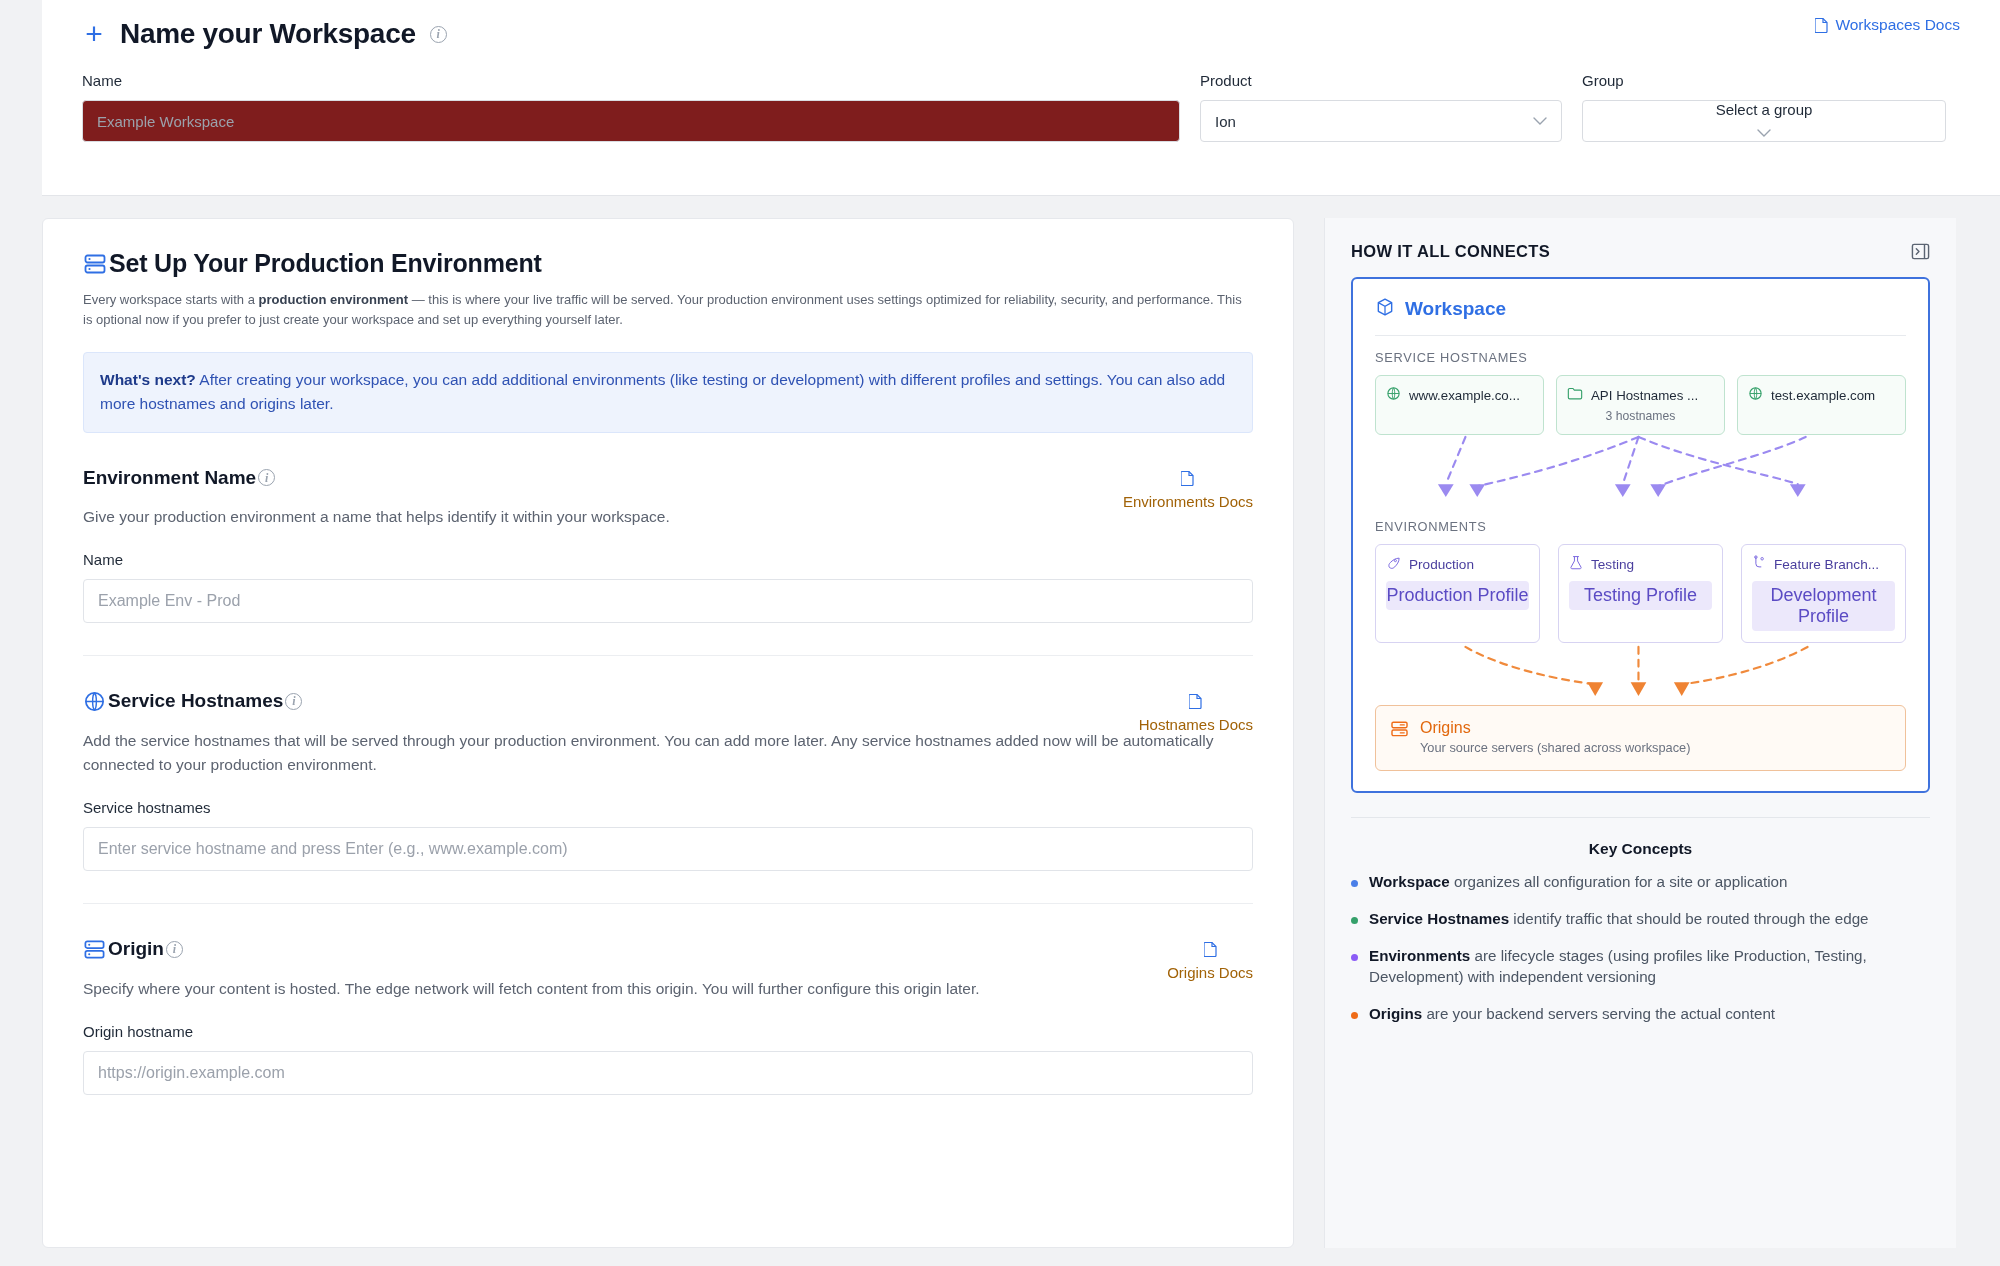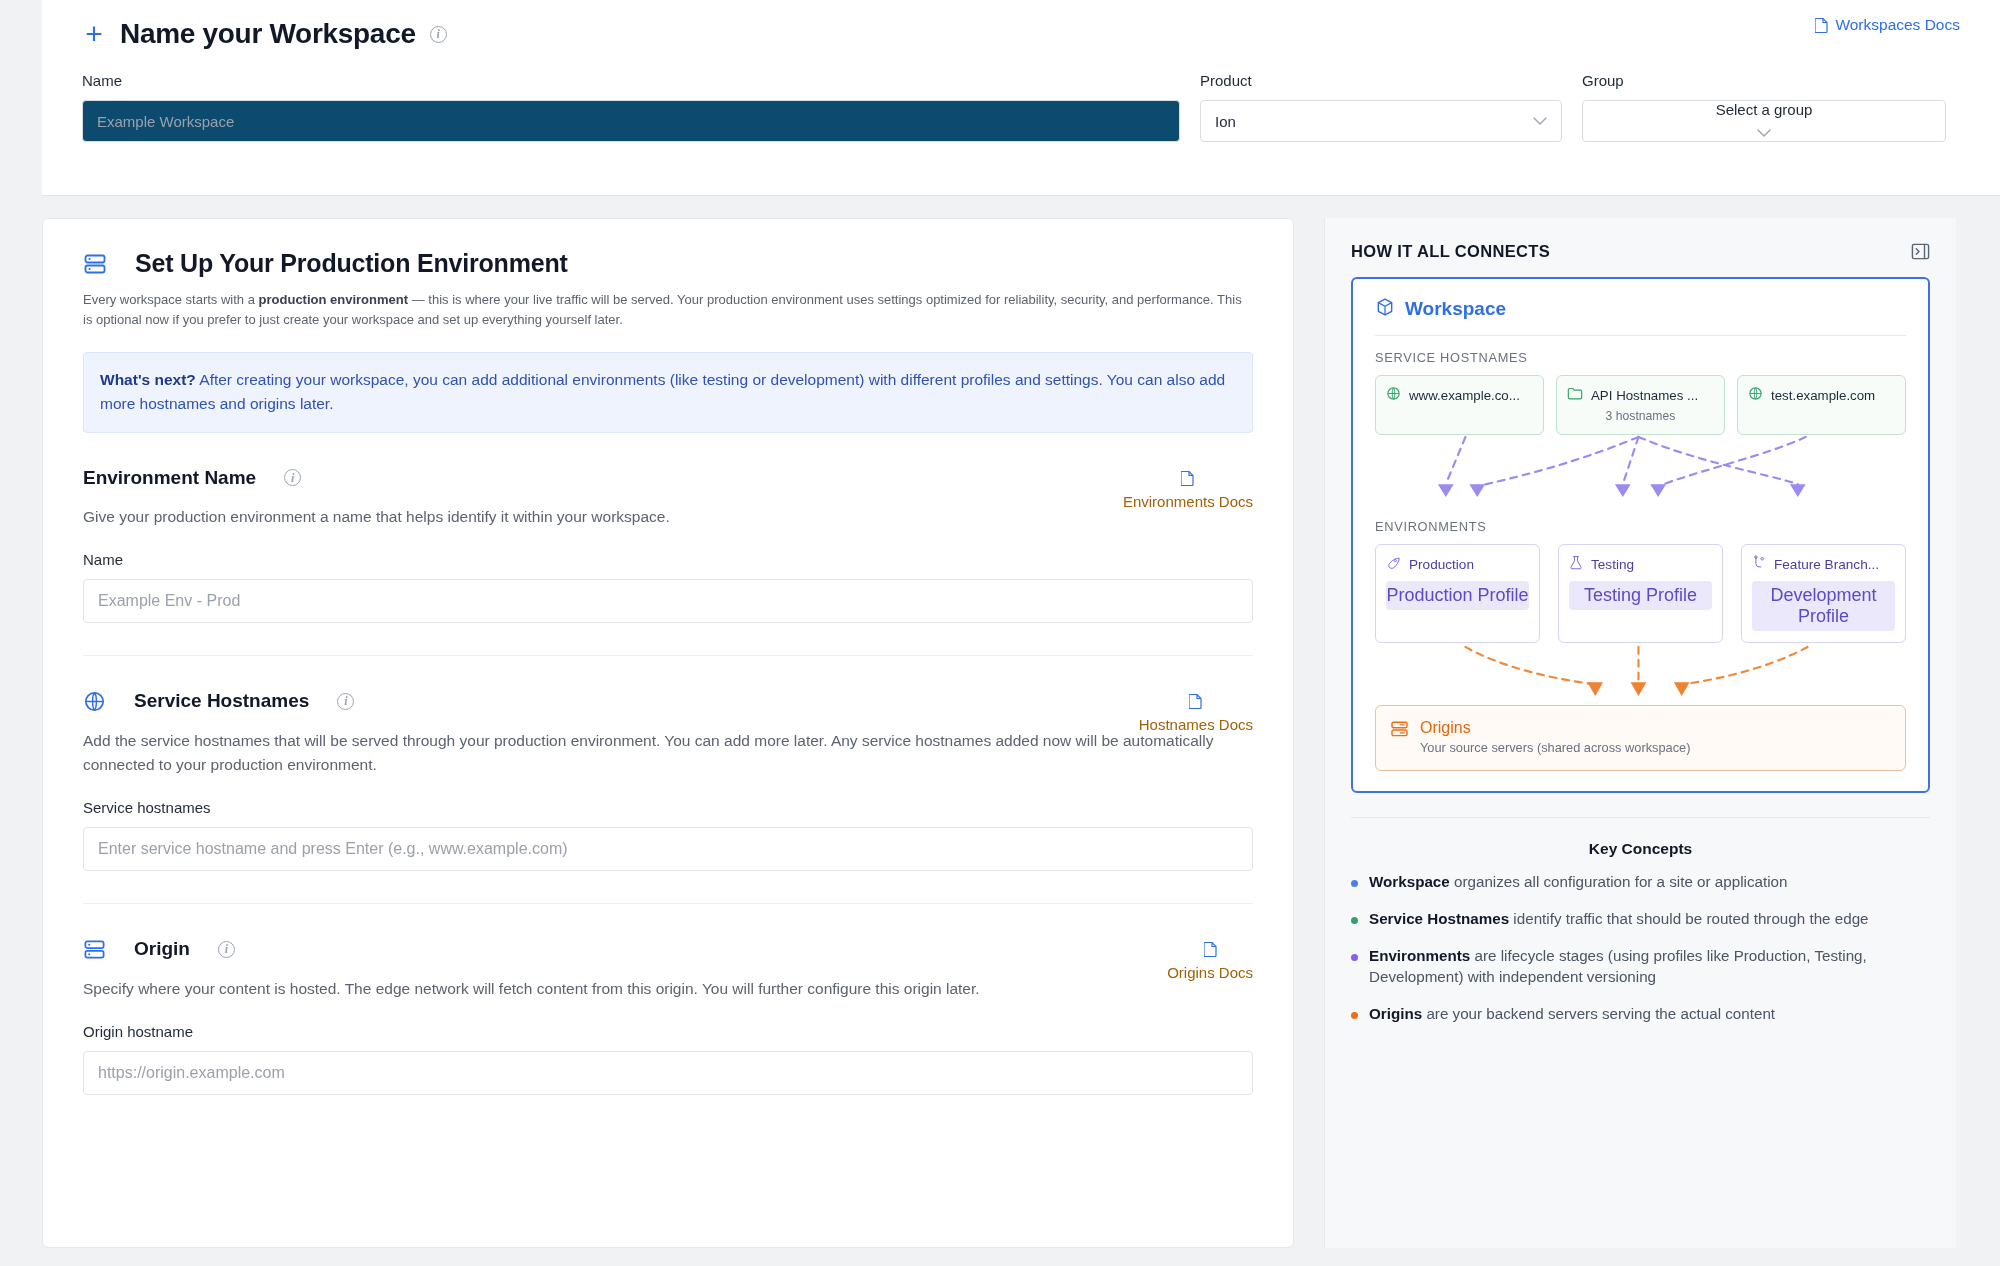--- a/index.html
+++ b/index.html
@@ -47,21 +47,21 @@
   .doc-glyph svg { display: block; }
 
   .fields-row {
     position: absolute; left: 40px; top: 72px; right: 40px;
     display: flex; gap: 20px;
   }
   .field { display: flex; flex-direction: column; }
   .field-label { font-size: 15px; color: #1f2937; margin-bottom: 11px; }
   .text-input {
     height: 42px; border: 1px solid #d9dce1; border-radius: 4px;
-    background: #0c4a6e; display: flex; align-items: center; padding: 0 14px;
+    background: #7f1d1d; display: flex; align-items: center; padding: 0 14px;
     font-size: 15px; color: #9ba1ab;
   }
   .select-input {
     height: 42px; border: 1px solid #d9dce1; border-radius: 4px;
     background: #fff; display: flex; align-items: center; justify-content: space-between;
     padding: 0 14px; font-size: 15px; color: #1f2937;
   }
   .select-input.placeholder { color: #1f2937; flex-direction: column; }
   .chev { color: #9aa3af; font-size: 13px; }
   .f-name { width: 1098px; }
@@ -75,21 +75,21 @@
     display: flex; gap: 30px; padding-right: 0px;
   }
 
   .left-card {
     width: 1252px; background: #fff;
     border: 1px solid #e6e8ec; border-radius: 6px;
     padding: 30px 40px 40px 40px;
     position: relative;
   }
 
-  .sec-head { display: flex; align-items: center; gap: 28px; position: relative; }
+  .sec-head { display: flex; align-items: center; gap: 2px; position: relative; }
   .sec-head h2 { font-size: 25px; font-weight: 700; letter-spacing: -0.2px; color: #111827; }
   .sec-head h3 { font-size: 19px; font-weight: 700; color: #111827; }
   .sec-icon { flex: none; display: inline-flex; }
   .sec-docs {
     position: absolute; right: 0; top: 3px;
     display: flex; align-items: center; gap: 7px;
     color: #a16207; font-size: 15px; cursor: pointer; flex-direction: column;
   }
 
   .sec-desc {

